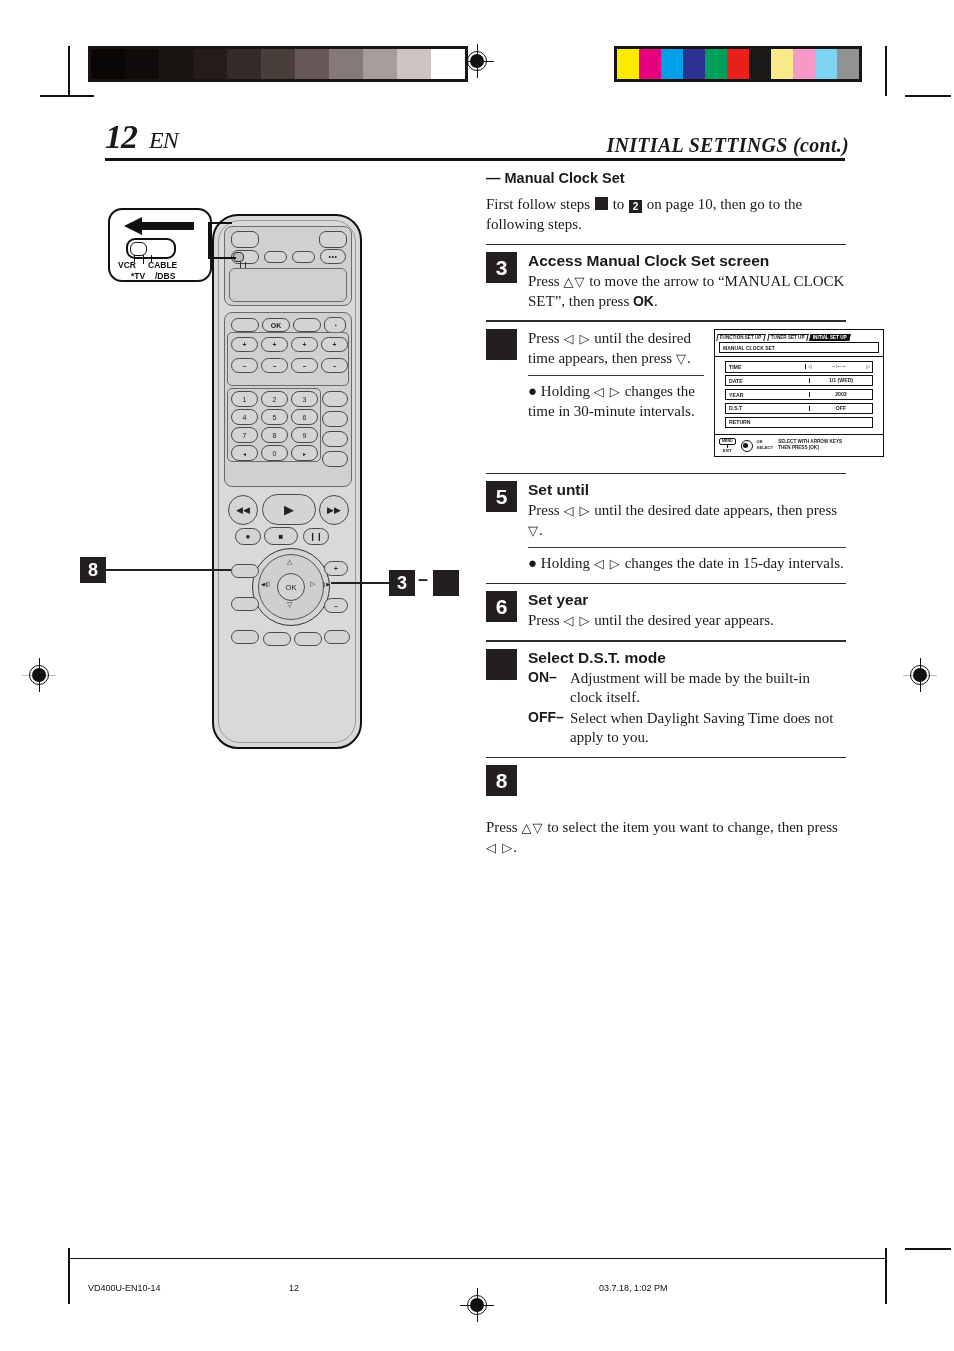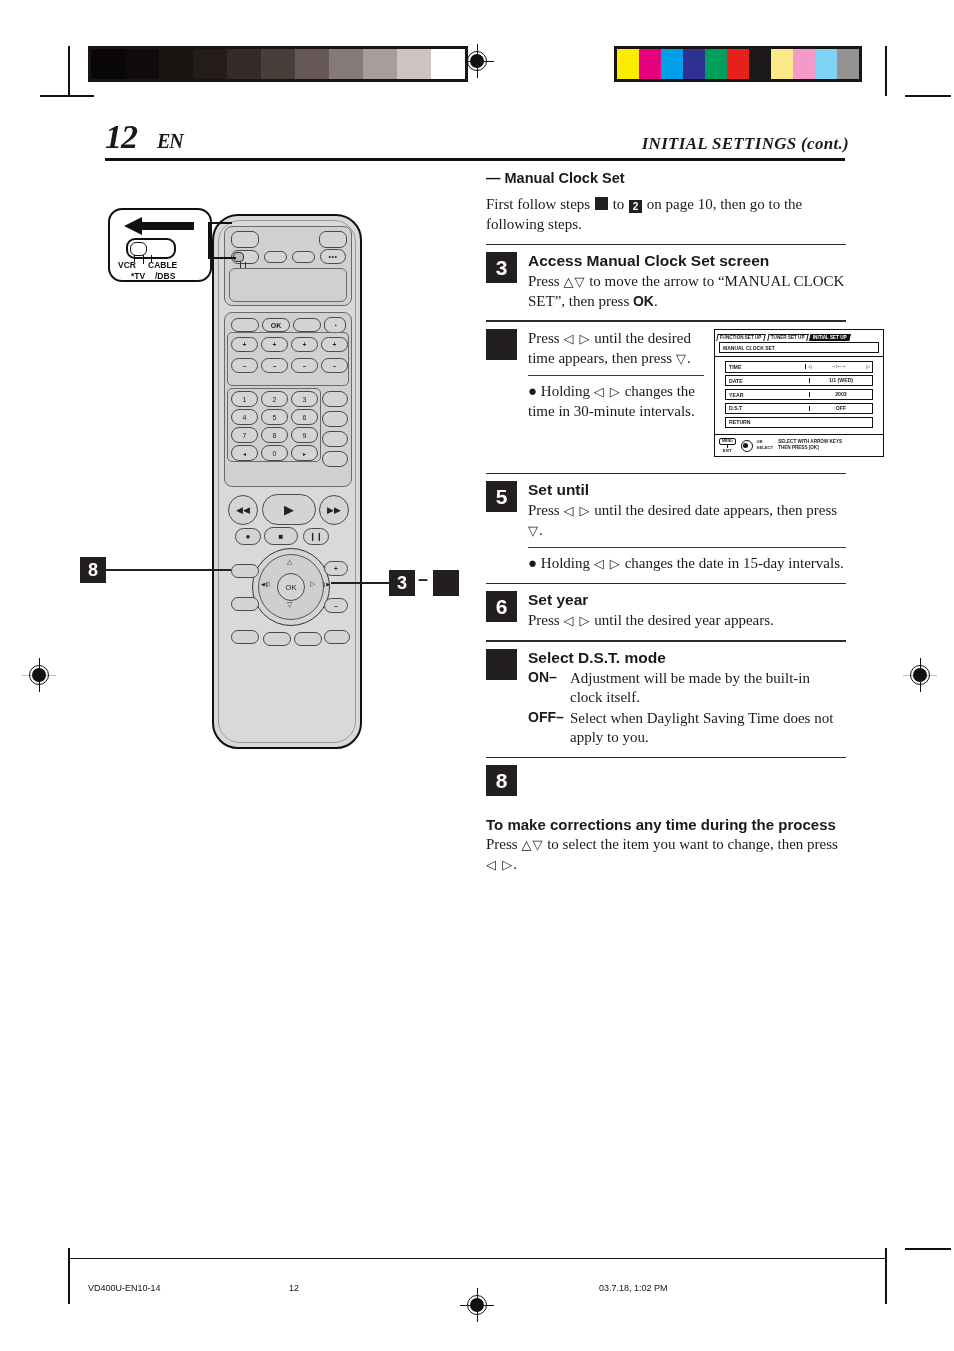--- a/index.html
+++ b/index.html
@@ -21,23 +21,23 @@
 
   
   .swatchstrip{position:absolute;display:flex;border:3px solid #1c1410;background:#1c1410;}
   .swatchstrip .sw{width:34px;height:30px;}
   .cswatchstrip{position:absolute;display:flex;border:3px solid #1c1410;background:#1c1410;}
   .cswatchstrip .sw{width:22px;height:30px;}
 
   
   .pagenum{position:absolute;left:105px;top:118px;font-family:"Liberation Serif",serif;
       font-weight:bold;font-style:italic;font-size:34px;letter-spacing:-1px;}
-  .pagenum .en{font-size:20px;font-weight:bold;font-style:italic;margin-left:20px;}
+  .pagenum .en{font-size:24px;font-weight:normal;font-style:italic;margin-left:12px;}
   .runhead{position:absolute;right:105px;top:134px;font-family:"Liberation Serif",serif;
-      font-weight:bold;font-style:italic;font-size:17px;letter-spacing:.3px;}
+      font-weight:bold;font-style:italic;font-size:20px;letter-spacing:.3px;}
   .hrule{position:absolute;left:105px;top:158px;width:740px;height:3px;background:#111;}
 
   
   .col{position:absolute;left:486px;top:170px;width:360px;}
   h1.title{font-family:"Liberation Sans",sans-serif;font-weight:bold;font-size:22.5px;
       margin:0 0 7px 0;letter-spacing:-.2px;}
   h2.subtitle{font-family:"Liberation Sans",sans-serif;font-weight:bold;font-size:14.5px;
       margin:0 0 9px 0;}
   p.body{font-family:"Liberation Serif",serif;font-size:15px;line-height:1.33;margin:0;}
 
@@ -490,20 +490,19 @@
       </div>
     </div>
   </div>
 
   <div class="stepsep"></div>
   <div class="steprow">
     <div class="stepbadge">8</div>
   </div>
 
   <div style="height:20px;"></div>
-  <div class="stephead" style="font-size:15px;">To make corrections any time during the process</div>
   <p class="steptext" style="margin-top:2px;">Press <span class="arrows">△▽</span> to select the item you want to change, then press <span class="arrows">◁ ▷</span>.</p>
 </div>
 
 <div class="footrule" style="left:68px;top:1258px;width:818px;height:1.4px;"></div>
 <div class="foottext" style="left:88px;top:1283px;">VD400U-EN10-14</div>
 <div class="foottext" style="left:289px;top:1283px;">12</div>
 <div class="foottext" style="left:599px;top:1283px;">03.7.18, 1:02 PM</div>
 
 </body></html>

